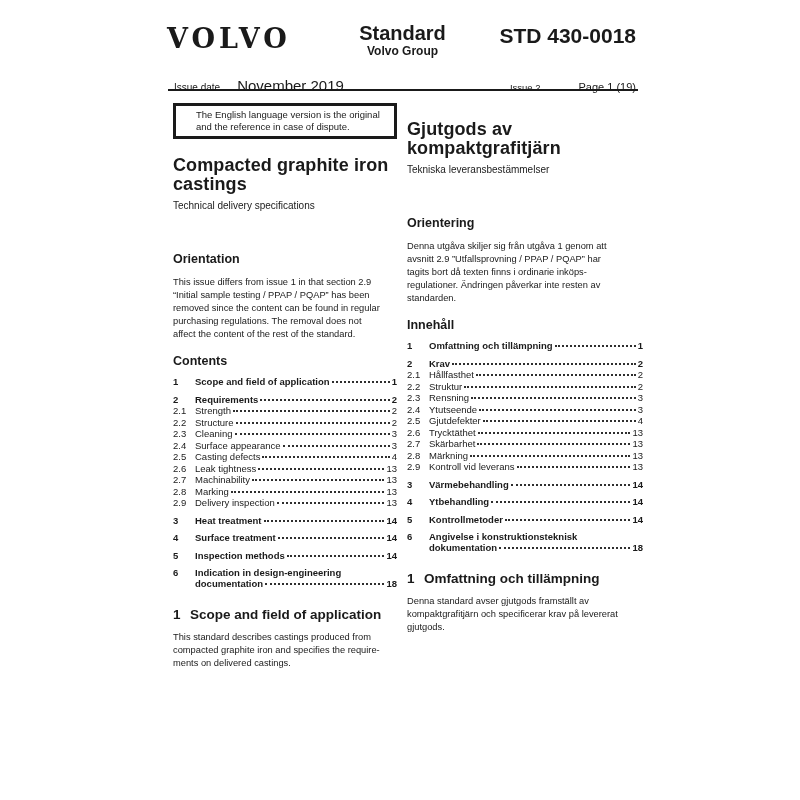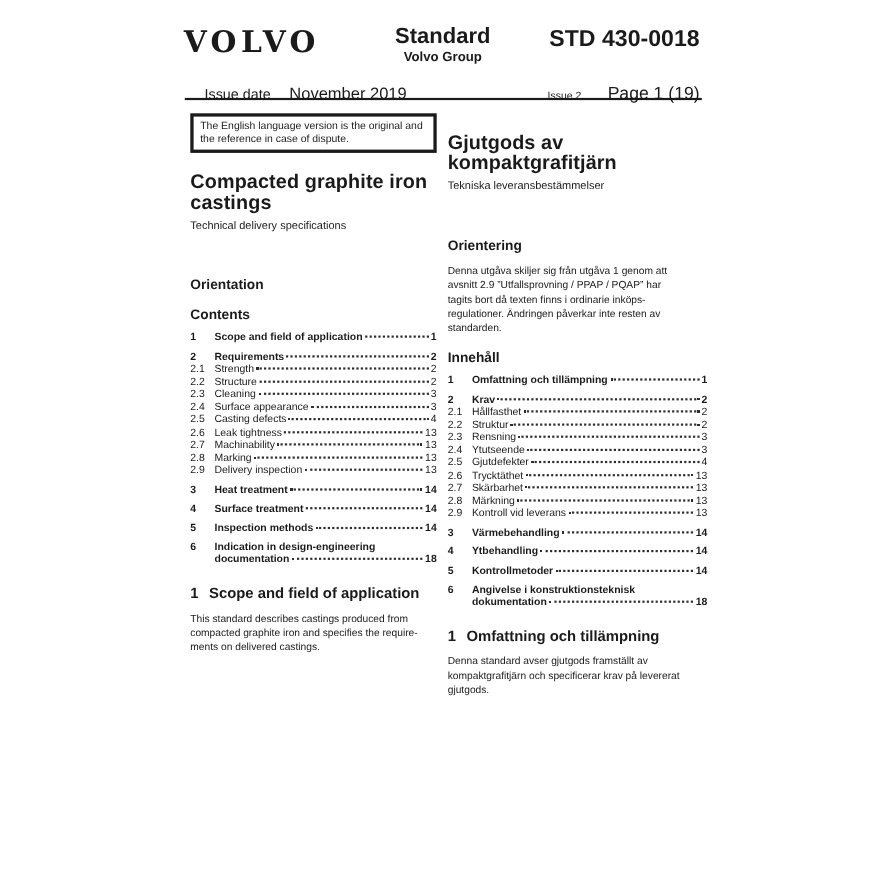--- a/index.html
+++ b/index.html
@@ -20,37 +20,37 @@
   .hdr-center{position:absolute;left:50%;transform:translateX(-50%);top:1px;text-align:center;white-space:nowrap;}
   .doc-type{font-size:20px;font-weight:bold;line-height:20px;}
   .org{font-size:12px;font-weight:bold;line-height:13px;margin-top:2px;}
   .std-no{position:absolute;right:2px;top:2px;font-size:21px;font-weight:bold;white-space:nowrap;}
 
   
   .issue-row{
     position:absolute;left:174px;top:77px;width:462px;
     display:flex;align-items:baseline;white-space:nowrap;
   }
-  .issue-date-label{font-size:13px;margin-left:12px;}
+  .issue-date-label{font-size:10px;}
   .issue-date{font-size:15px;margin-left:17px;}
   .spacer{flex:1;}
   .issue-no{font-size:9.5px;}
-  .page-no{font-size:16px;margin-left:24px;}
+  .page-no{font-size:11px;margin-left:38px;}
   .hdr-rule{position:absolute;left:168px;top:89px;width:470px;height:2px;background:#1a1a1a;}
 
   
   .cols{
     position:absolute;left:173px;top:103px;width:470px;
     display:grid;grid-template-columns:224px 236px;column-gap:10px;
   }
   .col{min-width:0;}
 
   .disc-box{
     border:3px solid #1a1a1a;
-    padding:3px 6px 4px 6px;
+    padding:3px 6px 4px 20px;
     font-size:9.5px;line-height:11.5px;
     min-height:23px;
   }
   .doc-title{
     margin-top:17px;
     font-size:18px;font-weight:bold;line-height:19px;
     white-space:pre;letter-spacing:0.1px;
   }
   .doc-sub{margin-top:6px;font-size:10px;line-height:12px;}
 
@@ -94,20 +94,25 @@
 <div class="hdr-rule"></div>
 
 <div class="cols">
 
   <div class="col">
     <div class="disc-box">The English language version is the original and the reference in case of dispute.</div>
     <div class="doc-title">Compacted graphite iron
 castings</div>
     <div class="doc-sub">Technical delivery specifications</div>
     <div class="h-orient">Orientation</div>
+    <div class="para">This issue differs from issue 1 in that section 2.9
+“Initial sample testing / PPAP / PQAP” has been
+removed since the content can be found in regular
+purchasing regulations. The removal does not
+affect the content of the rest of the standard.</div>
     <div class="h-contents">Contents</div>
     <div class="toc">
         <div class="toc-row bold">
           <span class="toc-num">1</span>
           <span class="toc-title">Scope and field of application</span>
           <span class="leader"></span>
           <span class="toc-page">1</span>
         </div>
         <div class="toc-row bold">
           <span class="toc-num">2</span>

